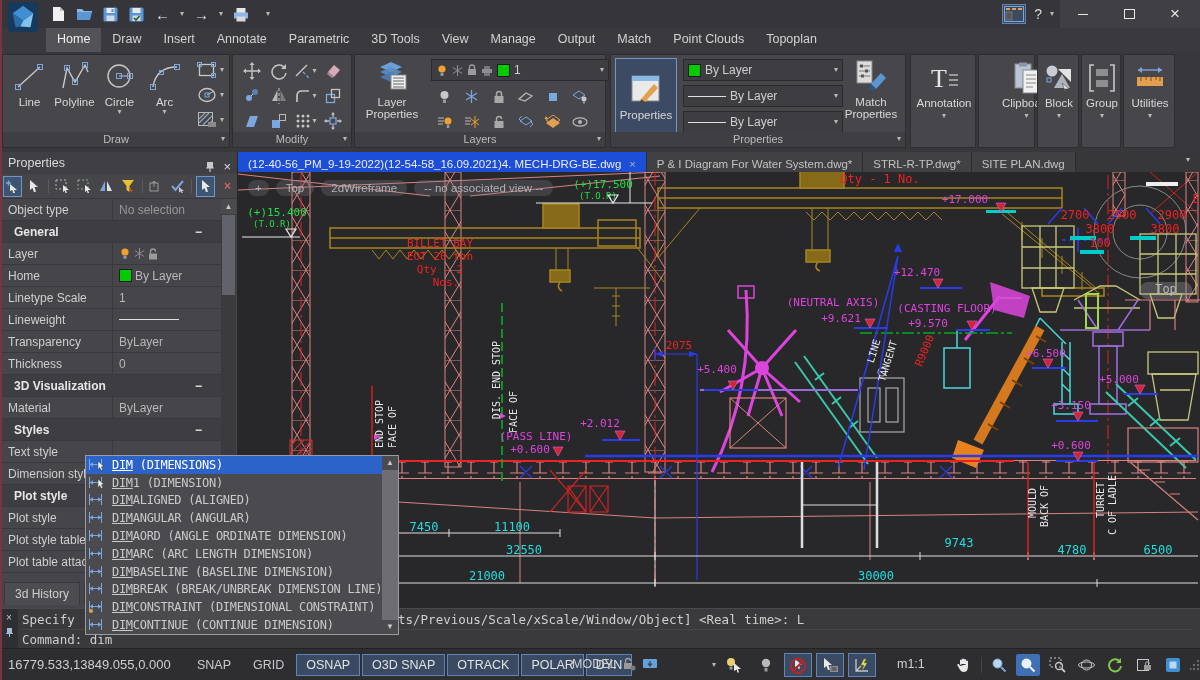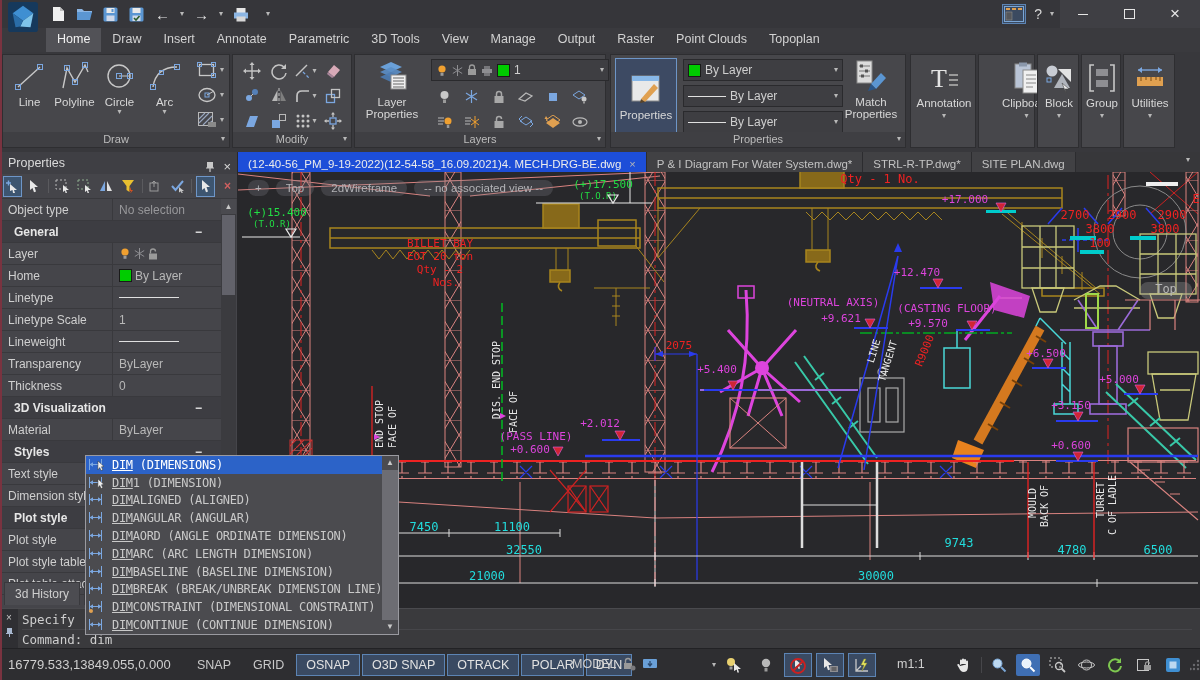--- a/index.html
+++ b/index.html
@@ -189,21 +189,21 @@
   <div class="abs tabrow" id="ribbon-tabs">
       <div class="rtab active">Home</div>
       <div class="rtab">Draw</div>
       <div class="rtab">Insert</div>
       <div class="rtab">Annotate</div>
       <div class="rtab">Parametric</div>
       <div class="rtab">3D Tools</div>
       <div class="rtab">View</div>
       <div class="rtab">Manage</div>
       <div class="rtab">Output</div>
-      <div class="rtab">Raster</div>
+      <div class="rtab">Match</div>
       <div class="rtab">Point Clouds</div>
       <div class="rtab">Topoplan</div>
     </div>
 
   <div class="abs ribbon">
 
     <div class="panel" style="left:2px;width:228px;">
       <div class="draw-tools">
         <div class="bigbtn">
           <span>
@@ -703,26 +703,20 @@
               <rect x="1" y="5.5" width="8" height="6" fill="#9a9a9a"></rect>
               <path d="M2.5 5.5V3.5a2.5 2.5 0 0 1 5 0" stroke="#9a9a9a" stroke-width="1.3" fill="none"></path>
             </svg>
           </span>
         </div>
         <div class="prow">
           <span class="plabel">Home</span>
           <span class="pval">
             <span class="sw"></span>
             <span>By Layer</span>
-          </span>
-        </div>
-        <div class="prow">
-          <span class="plabel">Linetype</span>
-          <span class="pval">
-            <span class="lnline" style="width:60px"></span>
           </span>
         </div>
         <div class="prow">
           <span class="plabel">Linetype Scale</span>
           <span class="pval">1</span>
         </div>
         <div class="prow">
           <span class="plabel">Lineweight</span>
           <span class="pval">
             <span class="lnline" style="width:60px"></span>
@@ -1150,20 +1144,21 @@
       <span style="color:#c8c8c8;font-size:10px">×</span>
       <span>
           <svg width="9" height="11" viewBox="0 0 9 11">
             <rect x="2" y="1" width="5" height="5" fill="#a8b8d0"></rect>
             <path d="M1 6.5h7M4.5 6.5V10" stroke="#a8b8d0"></path>
           </svg>
         </span>
     </div>
     <div class="cmdrow1">
       <span class="cmdtext">Specify </span>
+      <span class="cmdtext abs" style="left:376px;top:0">ts/Previous/Scale/xScale/Window/Object] &lt;Real time&gt;: L</span>
     </div>
     <div class="cmdrow2 cmdtext">Command: dim</div>
   </div>
 
   <div class="abs statusbar">
     <span class="coords">16779.533,13849.055,0.000</span>
     <div class="stoggles" id="status-toggles">
         <div class="stog">SNAP</div>
         <div class="stog">GRID</div>
         <div class="stog active">OSNAP</div>

